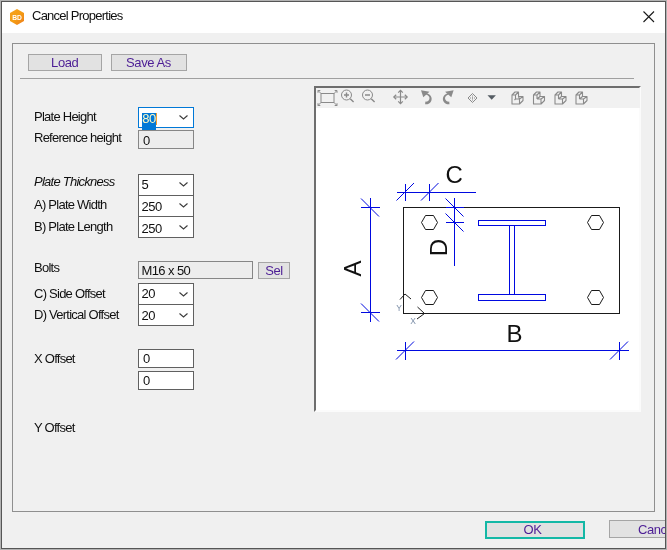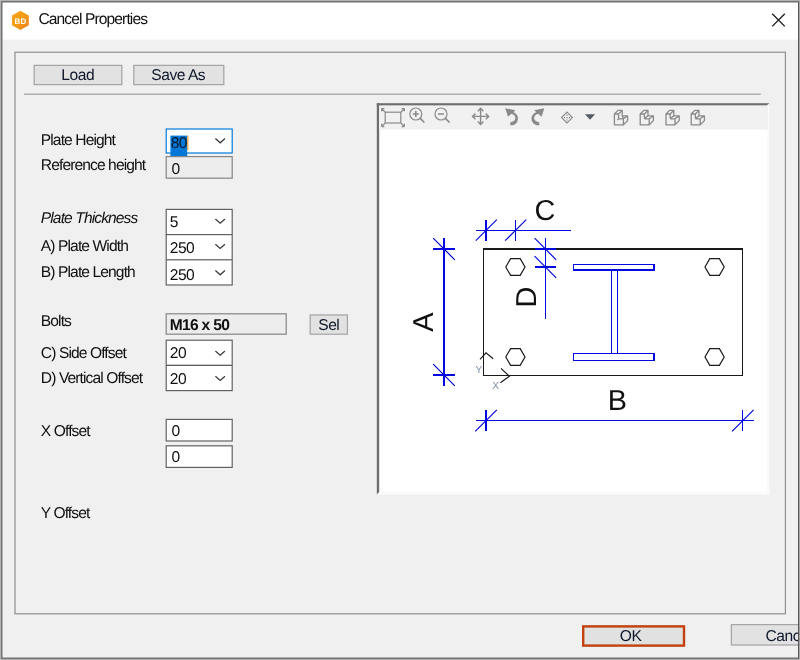--- a/index.html
+++ b/index.html
@@ -7,21 +7,21 @@
   body { font-family:"Liberation Sans", sans-serif; }
   #dlg { position:absolute; left:0; top:0; width:667px; height:550px;
          background:#f0f0f0; }
   #brd { position:absolute; left:0; top:0; width:667px; height:550px;
          border:1px solid #b2b2b2; z-index:50; pointer-events:none; }
   #brd2 { position:absolute; left:1px; top:1px; width:665px; height:548px;
          border:1.5px solid #565656; z-index:50; pointer-events:none; }
   .abs { position:absolute; }
   .lbl { position:absolute; font-size:13px; letter-spacing:-0.75px; color:#101010; white-space:nowrap; }
   .btn { position:absolute; background:#e2e2e2; border:1px solid #a5a5a5;
-         font-size:13px; letter-spacing:-0.4px; color:#0f172a; text-align:center; }
+         font-size:13px; letter-spacing:-0.4px; color:#4c1d95; text-align:center; }
   .combo { position:absolute; background:#fff; border:1px solid #606060; }
   .cval { position:absolute; left:4px; font-size:13px; letter-spacing:-0.5px;
           line-height:13px; color:#101010; }
   .dis { position:absolute; background:#ededed; border:1px solid #868686; }
   .chev { position:absolute; right:5px; top:50%; margin-top:-2.5px; }
 </style>
 </head>
 <body>
 <div id="dlg">
   <div id="brd"></div>
@@ -55,21 +55,21 @@
   <div class="lbl" style="left:34px;top:174.2px;font-style:italic;">Plate Thickness</div>
   <div class="lbl" style="left:34px;top:196.6px;">A) Plate Width</div>
   <div class="lbl" style="left:34px;top:219.2px;">B) Plate Length</div>
   <div class="lbl" style="left:34px;top:260px;">Bolts</div>
   <div class="lbl" style="left:34px;top:285.6px;">C) Side Offset</div>
   <div class="lbl" style="left:34px;top:307.4px;">D) Vertical Offset</div>
   <div class="lbl" style="left:34px;top:351px;">X Offset</div>
   <div class="lbl" style="left:34px;top:372px;margin-top:48px;">Y Offset</div>
 
   <div class="combo" style="left:138px;top:107px;width:56px;height:21px;border:1px solid #0078d7;">
-    <span style="position:absolute;left:2.8px;top:4.8px;height:24px;line-height:12.2px;background:#0078d7;color:#0f172a;font-size:13px;letter-spacing:-0.5px;padding:0 0.5px;">80</span>
+    <span style="position:absolute;left:2.8px;top:4.8px;height:24px;line-height:12.2px;background:#0078d7;color:#fef9c3;font-size:13px;letter-spacing:-0.5px;padding:0 0.5px;">80</span>
     <span style="position:absolute;left:16.6px;top:4.8px;height:12.4px;width:1.4px;background:#f49d2f;"></span>
     <svg class="chev" width="9" height="5" viewBox="0 0 9 5">
         <path d="M0.5,0.5 L4.5,4 L8.5,0.5" stroke="#3c3c3c" stroke-width="1.1" fill="none"></path>
       </svg>
   </div>
   <div class="dis" style="left:138px;top:130px;width:56px;height:18.5px;">
     <span class="cval" style="top:3px;">0</span>
   </div>
 
   <div class="combo" style="left:138px;top:173.5px;width:56px;height:22px;">
@@ -84,21 +84,21 @@
         <path d="M0.5,0.5 L4.5,4 L8.5,0.5" stroke="#3c3c3c" stroke-width="1.1" fill="none"></path>
       </svg>
   </div>
   <div class="combo" style="left:138px;top:216.4px;width:56px;height:21.8px;">
     <span class="cval" style="top:4.2px;left:2.5px;">250</span>
     <svg class="chev" width="9" height="5" viewBox="0 0 9 5">
         <path d="M0.5,0.5 L4.5,4 L8.5,0.5" stroke="#3c3c3c" stroke-width="1.1" fill="none"></path>
       </svg>
   </div>
 
-  <div class="dis" style="left:138px;top:261.3px;width:101px;height:18.2px;font-weight:bold;">
+  <div class="dis" style="left:138px;top:261.3px;width:115px;height:18.2px;">
     <span class="cval" style="top:1.4px;left:2.5px;letter-spacing:-0.6px;">M16 x 50</span>
   </div>
   <div class="btn" style="left:258px;top:262.3px;width:32px;height:17.2px;line-height:15.5px;">Sel</div>
 
   <div class="combo" style="left:138px;top:283px;width:56px;height:22px;">
     <span class="cval" style="top:3.3px;left:2.5px;">20</span>
     <svg class="chev" width="9" height="5" viewBox="0 0 9 5">
         <path d="M0.5,0.5 L4.5,4 L8.5,0.5" stroke="#3c3c3c" stroke-width="1.1" fill="none"></path>
       </svg>
   </div>
@@ -206,15 +206,15 @@
       <text x="506" y="341.5">B</text>
       <text transform="translate(360,268.5) rotate(-90)" text-anchor="middle">A</text>
       <text transform="translate(446,247.5) rotate(-90)" text-anchor="middle">D</text>
     </g>
     <g fill="#7d8fa8" stroke="none" font-family="Liberation Sans" font-size="8.5">
       <text x="395.8" y="310.8">Y</text>
       <text x="409.8" y="324">X</text>
     </g>
   </svg>
 
-  <div class="btn" style="left:485px;top:520.5px;width:86px;height:18px;line-height:14px;text-indent:-5px;border:2px solid #c2410c;background:#e1e1e1;">OK</div>
+  <div class="btn" style="left:485px;top:520.5px;width:100px;height:18px;line-height:14px;text-indent:-5px;border:2px solid #14b8a6;background:#e1e1e1;">OK</div>
   <div class="btn" style="left:609px;top:520.4px;width:96px;height:17.6px;line-height:17.5px;">Cancel</div>
 </div>
 
 </body></html>

